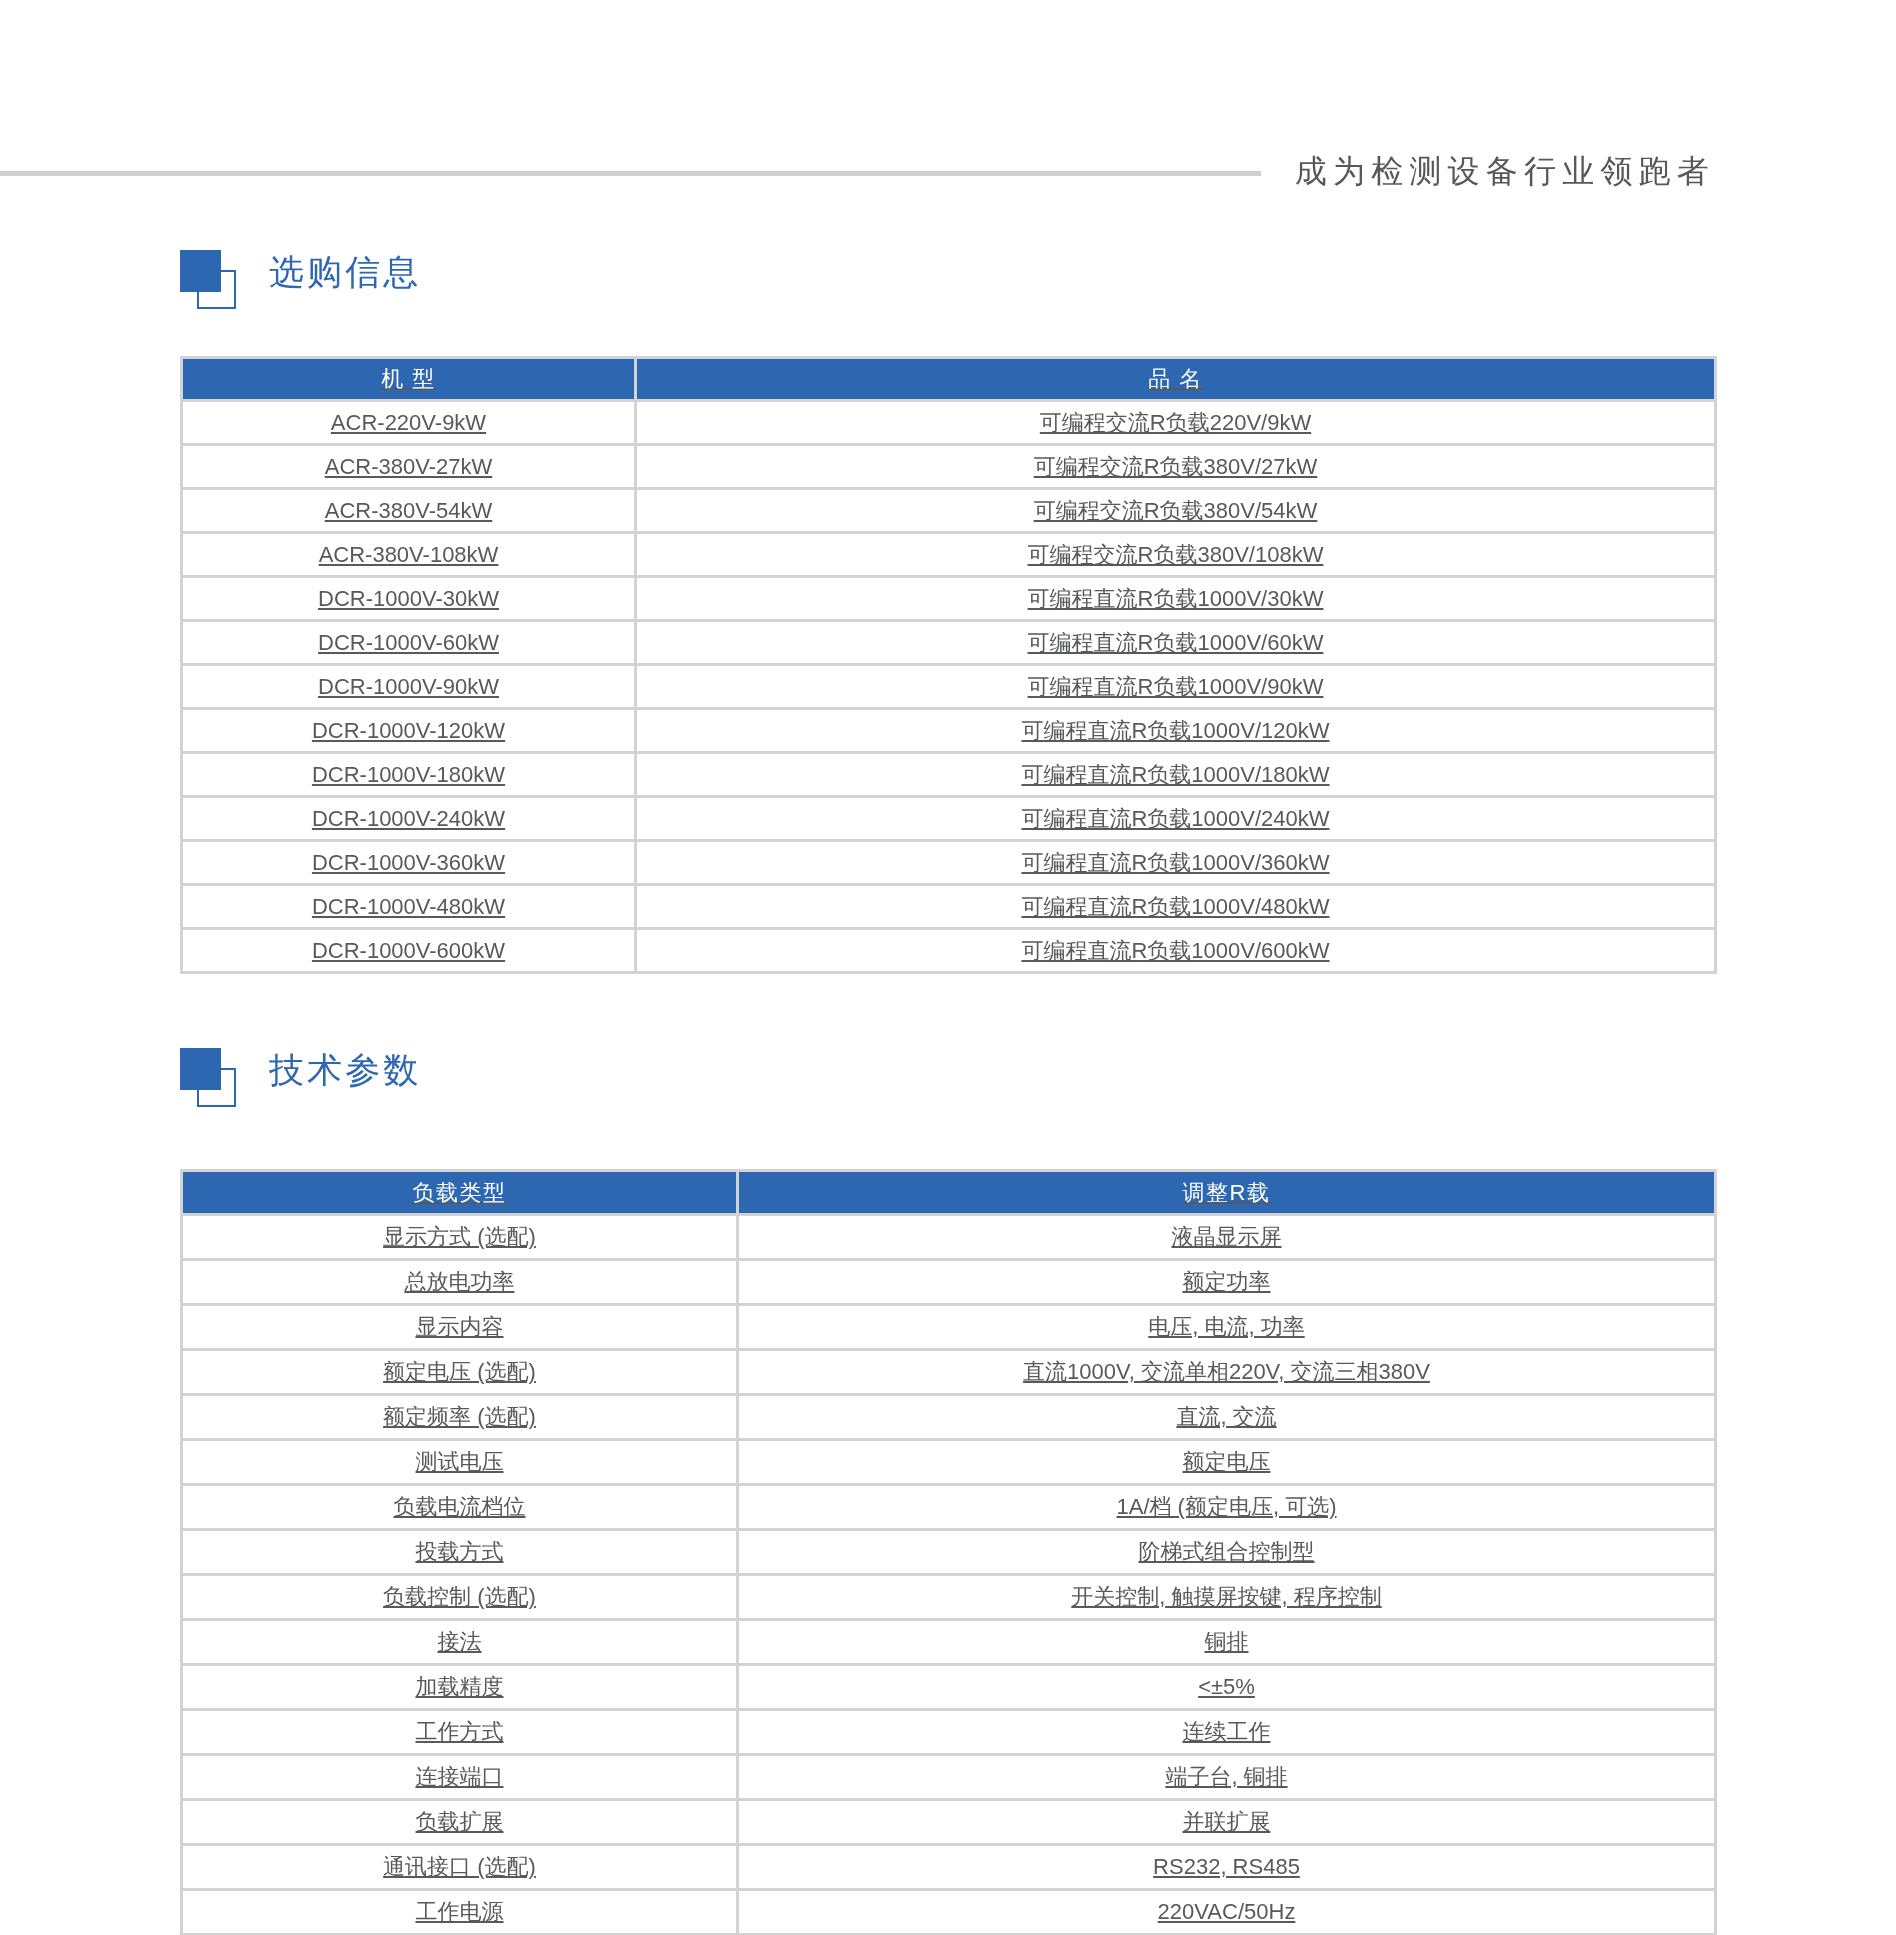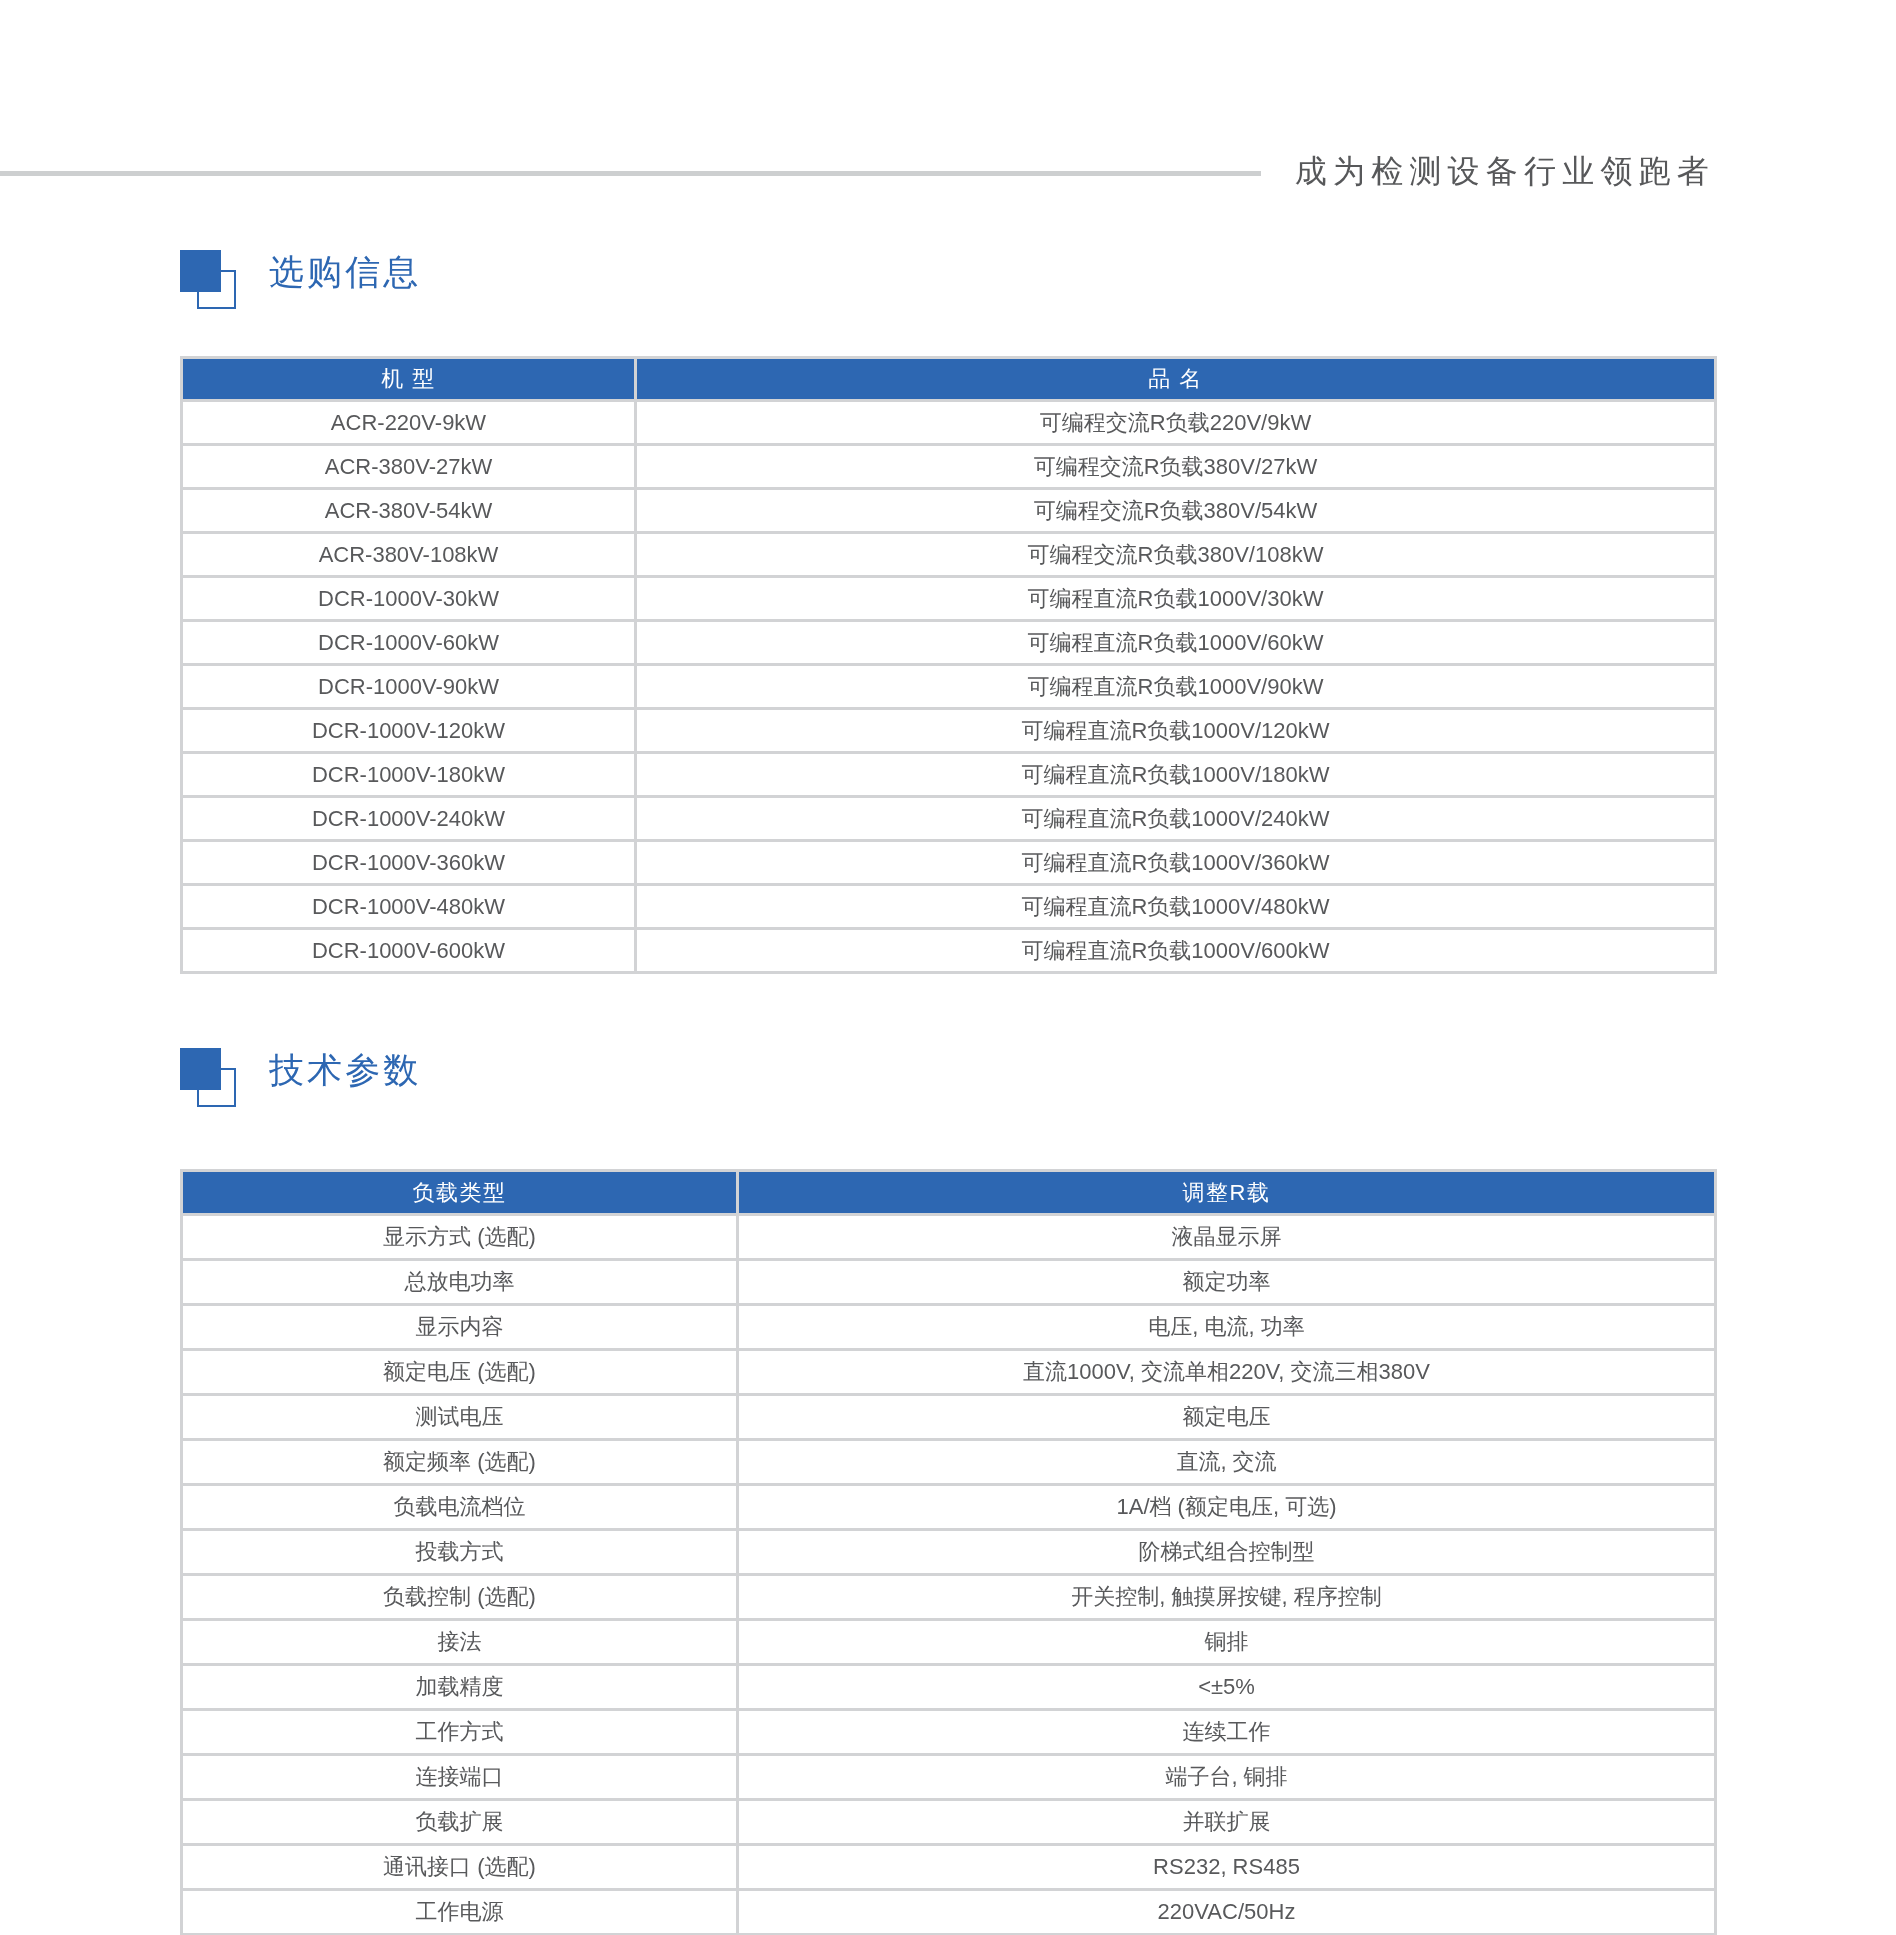--- a/index.html
+++ b/index.html
@@ -20,21 +20,21 @@
   .section-head{position:absolute;left:180px;height:62px;}
   .sq{position:relative;display:block;width:89px;height:62px;float:left;}
   .sq-fill{position:absolute;left:0;top:0;width:41px;height:42px;background:#2d67b2;z-index:2;}
   .sq-outline{position:absolute;left:16.6px;top:20px;width:35px;height:35px;border:2.7px solid #2d67b2;background:transparent;z-index:1;}
   .section-title{
     position:absolute;left:89px;top:0;margin:0;height:42px;line-height:44px;
     font-size:35px;font-weight:500;color:#2d67b2;letter-spacing:3.1px;white-space:nowrap;
   }
 
   
-  .tbl-wrap{position:absolute;left:180px;width:1537px;}
+  .tbl-wrap{position:absolute;left:180px;width:1537px;text-decoration:underline;}
   table{width:100%;border-collapse:collapse;table-layout:fixed;}
   th,td{
     border:3.1px solid #d2d3d5;text-align:center;vertical-align:middle;
     font-weight:normal;white-space:nowrap;overflow:hidden;
   }
   th{background:#2d67b2;color:#ffffff;font-size:22px;letter-spacing:1.5px;}
   td{font-size:22px;color:#58595b;background:#ffffff;margin-top:31px;}
   .t1 col.c1{width:454px;}
   .t2 col.c1{width:556px;}
   .t1 th{height:38px;}
@@ -176,30 +176,30 @@
             <td>显示内容</td>
             <td>电压, 电流, 功率</td>
           </tr>
 
           <tr>
             <td>额定电压 (选配)</td>
             <td>直流1000V, 交流单相220V, 交流三相380V</td>
           </tr>
 
           <tr>
+            <td>额定频率 (选配)</td>
+            <td>直流, 交流</td>
+          </tr>
+
+          <tr>
             <td>测试电压</td>
             <td>额定电压</td>
           </tr>
 
           <tr>
-            <td>额定频率 (选配)</td>
-            <td>直流, 交流</td>
-          </tr>
-
-          <tr>
             <td>负载电流档位</td>
             <td>1A/档 (额定电压, 可选)</td>
           </tr>
 
           <tr>
             <td>投载方式</td>
             <td>阶梯式组合控制型</td>
           </tr>
 
           <tr>

